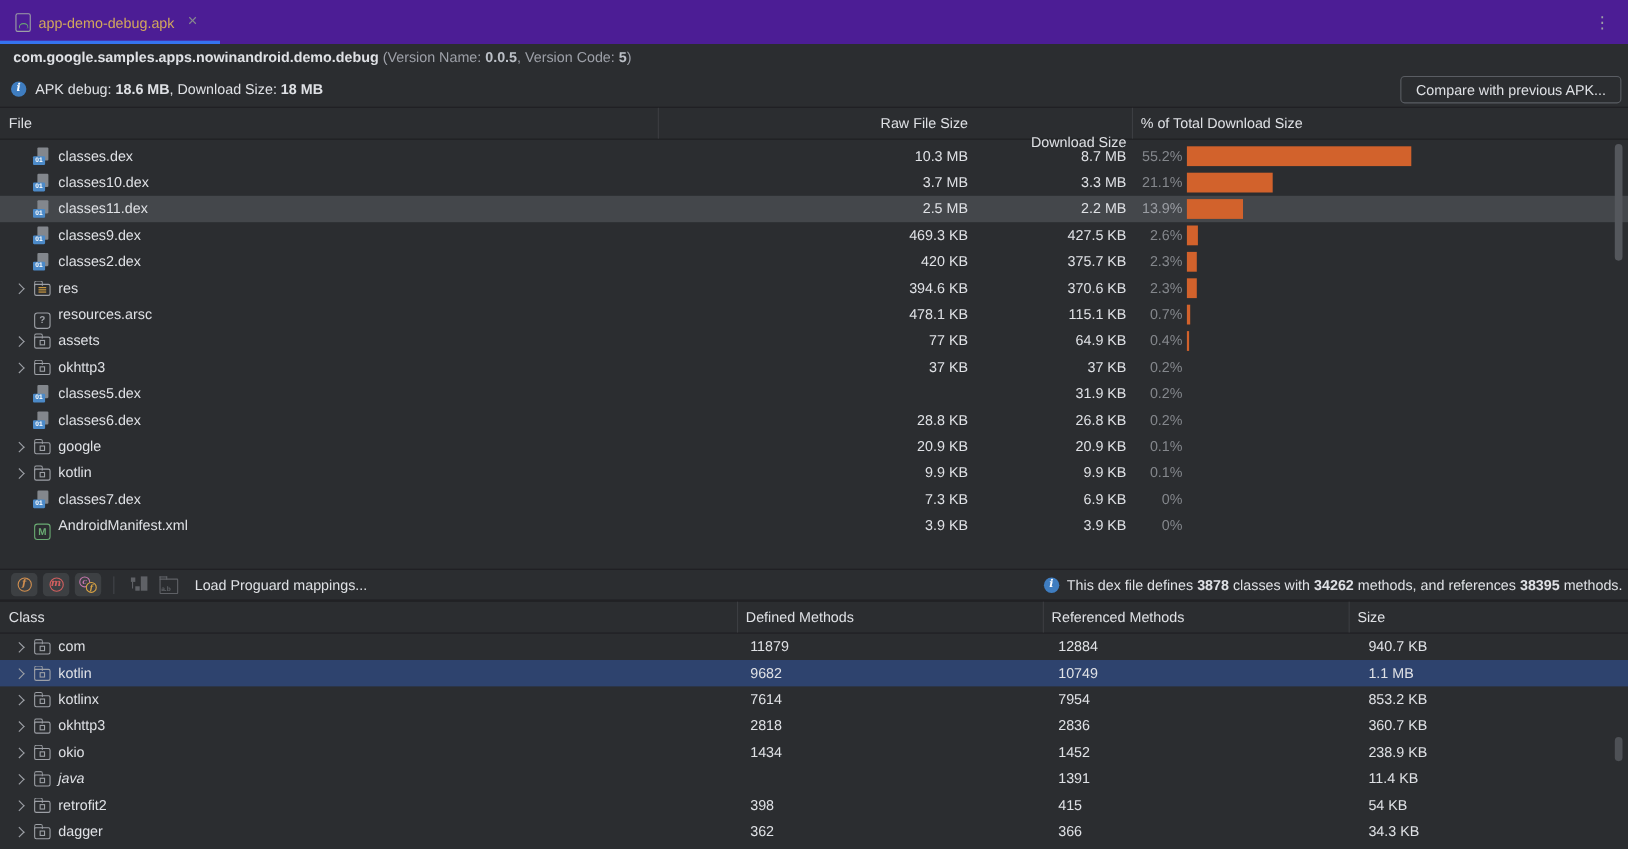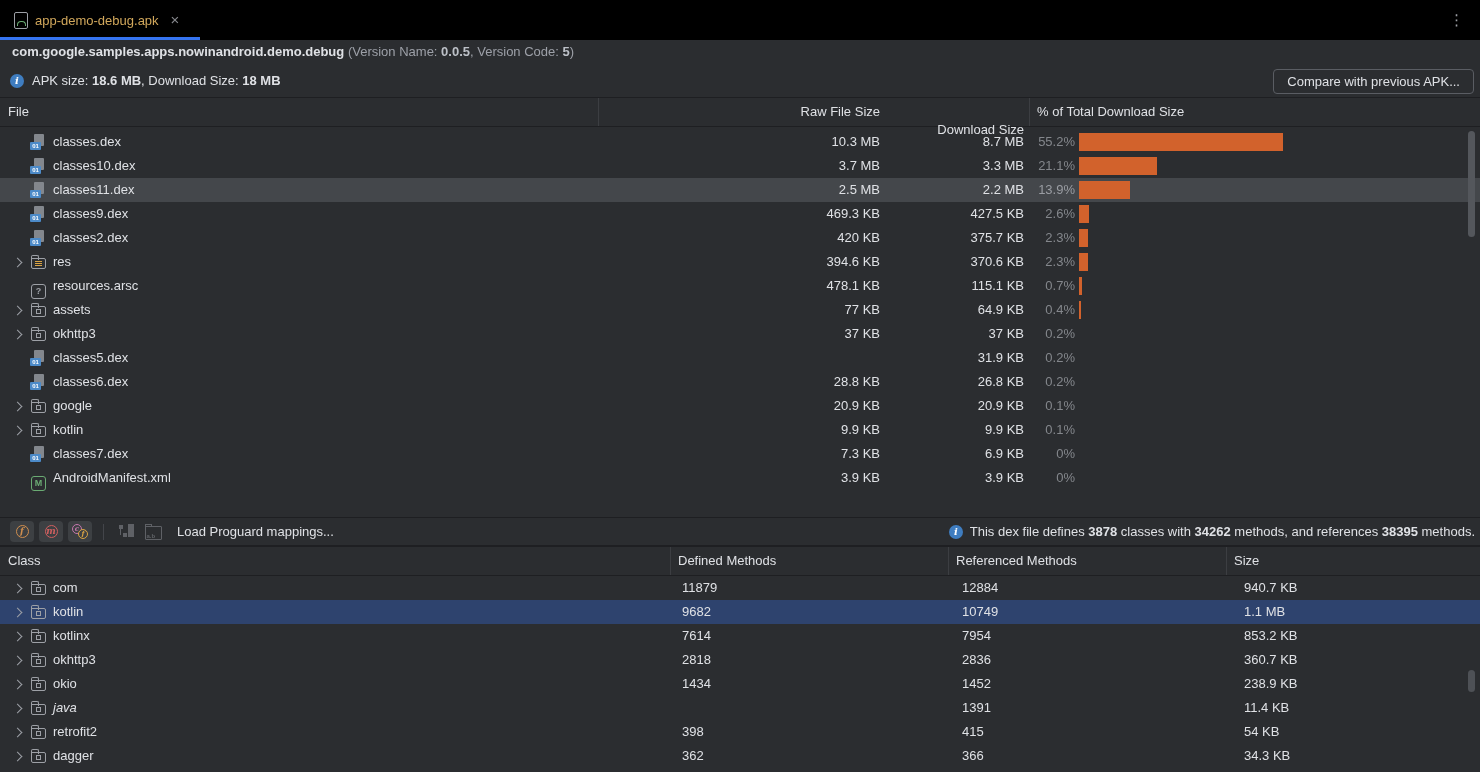--- a/index.html
+++ b/index.html
@@ -1,20 +1,20 @@
 <!DOCTYPE html>
 <html><head>
 <meta charset="utf-8">
 <style>
   html,body{margin:0;padding:0;background:#1b1c1f;}
   .app{position:relative;width:1480px;height:772px;background:#2b2d30;overflow:hidden;
        color:#dfe1e5;font-family:"Liberation Sans",sans-serif;font-size:13px;}
 
   
-  .tabbar{position:absolute;top:0;left:0;right:0;height:40px;background:#000000;}
+  .tabbar{position:absolute;top:0;left:0;right:0;height:40px;background:#4c1d95;}
   .tab{position:absolute;left:0;top:0;height:40px;display:flex;align-items:center;padding:0 12px 0 14px;gap:7px;}
   .tab-underline{position:absolute;left:0;top:37px;width:200px;height:3px;background:#3574f0;}
   .tab-label{color:#d2a85c;}
   .tab-close{color:#87898e;font-size:15px;line-height:14px;margin-left:5px;}
   .kebab{position:absolute;right:16px;top:11px;color:#9da0a6;font-size:15px;}
 
   
   .apk-icon{position:relative;width:12px;height:15px;border:1px solid #9da0a6;border-radius:2px;flex:none;}
   .apk-droid{position:absolute;bottom:2px;left:2px;width:7px;height:4px;border:1px solid #6aab73;border-bottom:none;border-radius:4px 4px 0 0;}
 
@@ -123,21 +123,21 @@
     <span class="tab-underline"></span>
     <span class="kebab">⋮</span>
   </div>
 
   <div class="pkg-line">
     <span class="pkg-name">com.google.samples.apps.nowinandroid.demo.debug</span><span class="ver"><span> (Version Name: </span><b>0.0.5</b><span>, Version Code: </span><b>5</b><span>)</span></span>
   </div>
 
   <div class="summary-line">
     <span class="info-i">i</span>
-    <span class="summary-text"><span>APK size: </span><b>18.6 MB</b><span>, Download Size: </span><b>18 MB</b></span>
+    <span class="summary-text"><span>APK debug: </span><b>18.6 MB</b><span>, Download Size: </span><b>18 MB</b></span>
     <button class="compare-btn">Compare with previous APK...</button>
   </div>
 
   <div class="thead fheader">
     <span class="h-file">File</span>
     <span class="h-raw">Raw File Size</span>
     <span class="h-dl">Download Size</span>
     <span class="h-pct">% of Total Download Size</span>
     <span class="divider" style="left:598px"></span>
     <span class="divider" style="left:1029px"></span>

